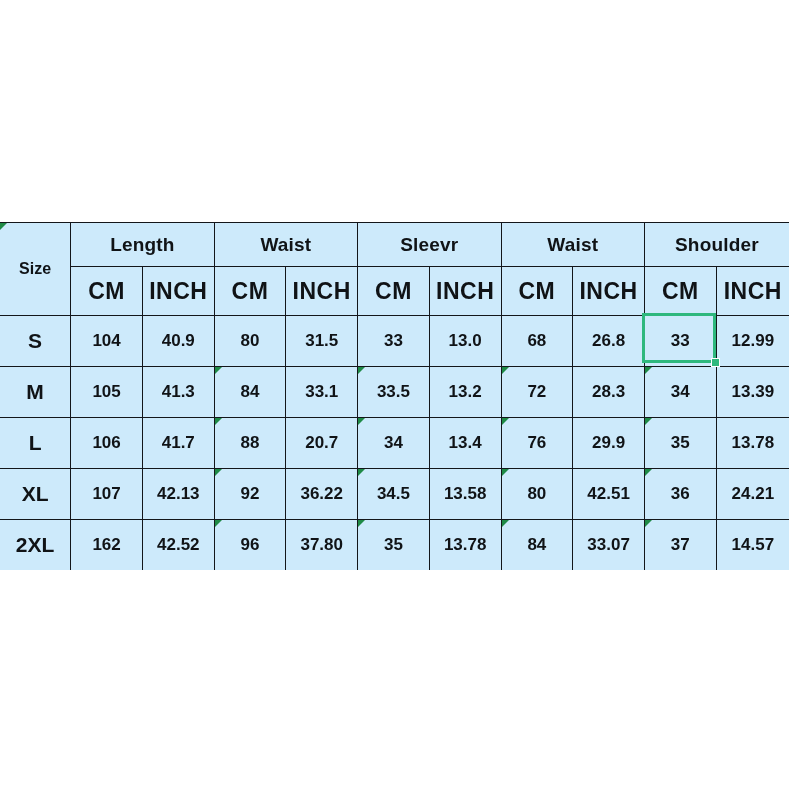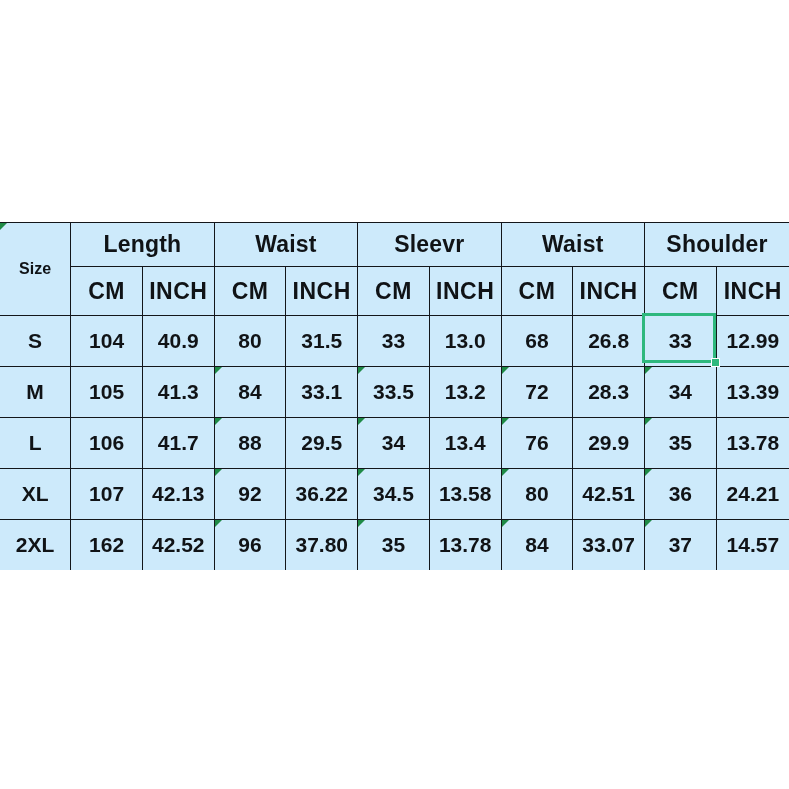--- a/index.html
+++ b/index.html
@@ -50,37 +50,37 @@
   table.chart tr > *:last-child  { border-right: none; }
 
   
   col.c-size  { width: 70px; }
   col.c-data  { width: 71px; }
   col.c-last  { width: 72px; }
 
   
   th.group {
     height: 43px;
-    font-size: 23px;
+    font-size: 19px;
     letter-spacing: 0.2px;
   }
   th.unit {
     height: 48px;
     font-size: 23px;
     letter-spacing: 0.5px;
   }
   th.size-head {
     height: 91px;
     font-size: 16px;
   }
 
   
   td.cell {
     height: 50px;
-    font-size: 21px;
+    font-size: 17px;
   }
   td.size-cell {
     height: 50px;
     font-size: 21px;
   }
 
   
   .comment-flag {
     position: absolute;
     left: 0;
@@ -183,21 +183,21 @@
         <td class="cell">28.3</td>
         <td class="cell">34<span class="comment-flag"></span></td>
         <td class="cell">13.39</td>
       </tr>
 
       <tr>
         <td class="size-cell">L</td>
         <td class="cell">106</td>
         <td class="cell">41.7</td>
         <td class="cell">88<span class="comment-flag"></span></td>
-        <td class="cell">29.5</td>
+        <td class="cell">20.7</td>
         <td class="cell">34<span class="comment-flag"></span></td>
         <td class="cell">13.4</td>
         <td class="cell">76<span class="comment-flag"></span></td>
         <td class="cell">29.9</td>
         <td class="cell">35<span class="comment-flag"></span></td>
         <td class="cell">13.78</td>
       </tr>
 
       <tr>
         <td class="size-cell">XL</td>

